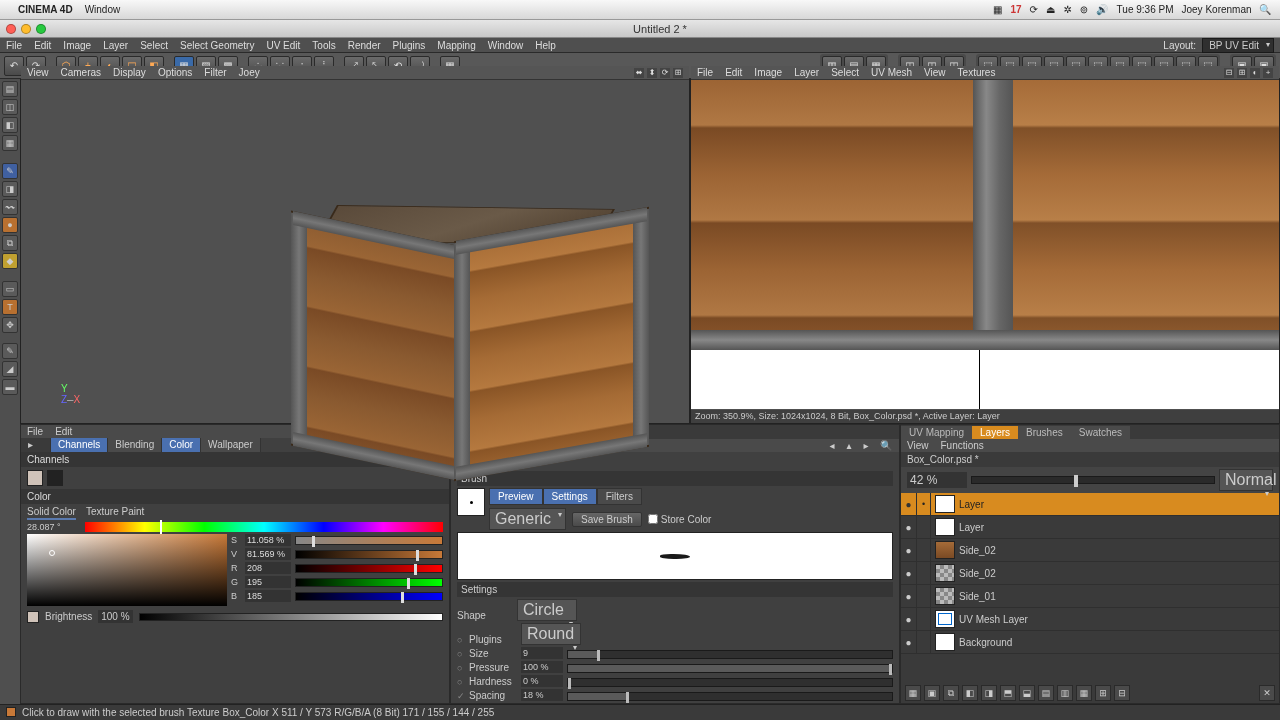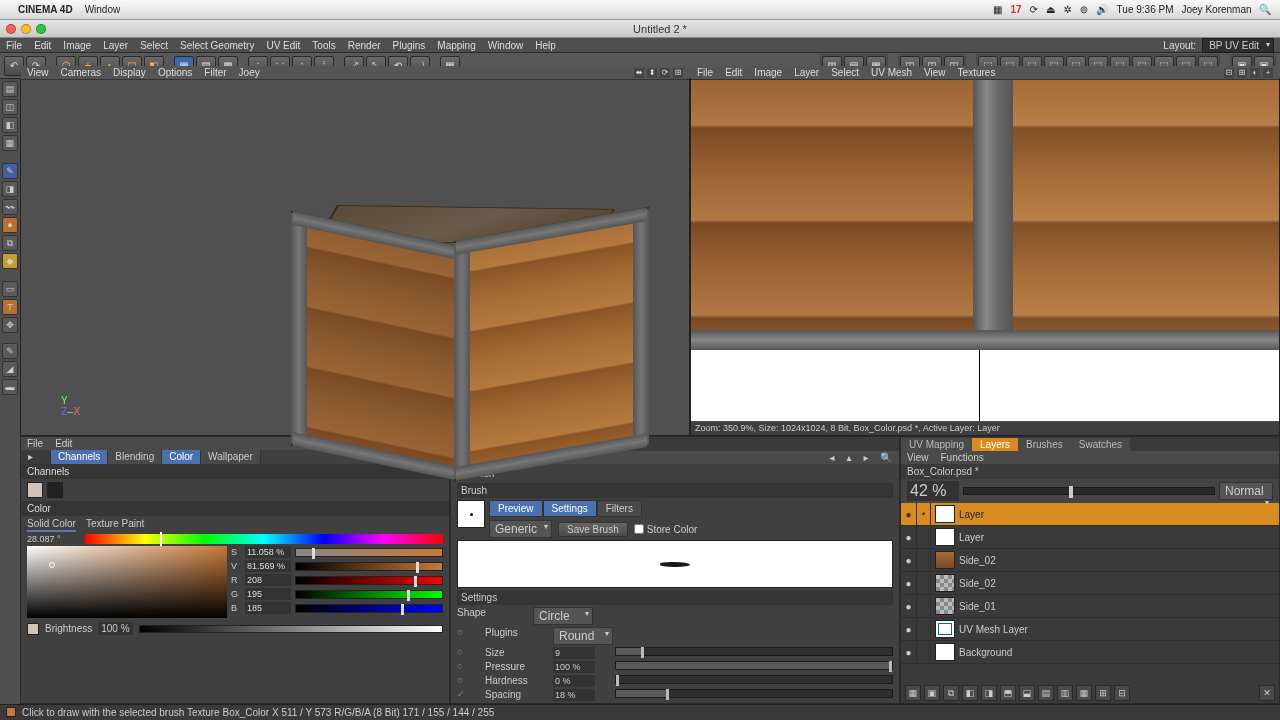--- a/index.html
+++ b/index.html
@@ -135,40 +135,40 @@
 .attr-panel { width: 450px; }
 .attr-body { padding: 2px 6px; display: flex; flex-direction: column; gap: 2px; overflow: hidden; }
 .brush-hdr { background: #353535; padding: 2px 4px; font-size: 10px; }
 .brush-tabs { display: flex; gap: 0; }
 .brush-tabs span { padding: 2px 8px; font-size: 10px; background: #4a4a4a; border: 1px solid #333; }
 .brush-tabs span.active { background: #4a70b0; color: #fff; }
 .brush-preview-row { display: flex; gap: 4px; align-items: flex-start; }
 .brush-swatch { width: 28px; height: 28px; background: #fff; border: 1px solid #222; display: flex; align-items: center; justify-content: center; }
 .brush-swatch .dot { width: 3px; height: 3px; background: #000; border-radius: 50%; }
 .brush-ctrls { display: flex; gap: 6px; align-items: center; }
-.dd { background: #555; border: 1px solid #333; padding: 1px 14px 1px 5px; font-size: 12px; position: relative; }
+.dd { background: #555; border: 1px solid #333; padding: 1px 14px 1px 5px; font-size: 16px; position: relative; }
 .dd::after { content: "▾"; position: absolute; right: 3px; font-size: 8px; }
 .btn { background: linear-gradient(#666,#4a4a4a); border: 1px solid #333; padding: 1px 8px; font-size: 10px; border-radius: 2px; }
 .chk { display: flex; align-items: center; gap: 3px; font-size: 10px; }
 .chk input { width: 10px; height: 10px; }
 .stroke-prev { height: 48px; background: #fff; border: 1px solid #222; display: flex; align-items: center; justify-content: center; }
 .stroke-prev .stroke { width: 30px; height: 5px; background: #1a1a1a; border-radius: 40% 60% 50% 50%; }
-.settings-row { display: flex; align-items: flex-start; gap: 20px; }
+.settings-row { display: flex; align-items: flex-end; gap: 4px; }
 .settings-row label { width: 56px; font-size: 10px; color: #ccc; }
 .settings-row .circle-mark { width: 8px; font-size: 9px; color: #888; }
 .settings-row .val { width: 42px; font-size: 9px; background: #333; padding: 1px 2px; }
 .settings-row .track { flex: 1; height: 9px; background: #2f2f2f; border: 1px solid #1a1a1a; position: relative; }
 .settings-row .track .fill { position: absolute; left: 0; top: 0; bottom: 0; background: #5a5a5a; }
 .settings-row .track .knob { position: absolute; top: -1px; width: 3px; height: 11px; background: #bbb; }
 
 
 .layers-panel { flex: 1; }
 .layer-doc { background: #3a3a3a; padding: 2px 6px; font-size: 10px; }
 .opacity-row { display: flex; align-items: center; gap: 4px; padding: 2px 6px; background: #444; }
-.opacity-row .num { width: 52px; font-size: 16px; background: #333; padding: 1px 3px; }
+.opacity-row .num { width: 60px; font-size: 12px; background: #333; padding: 1px 3px; }
 .opacity-row .track { flex: 1; height: 8px; background: #2a2a2a; border: 1px solid #1a1a1a; position: relative; }
 .opacity-row .track .knob { position: absolute; top: -2px; width: 4px; height: 12px; background: #ccc; left: 42%; }
 .layer-list { flex: 1; background: #3a3a3a; overflow: hidden; }
 .layer-row { display: flex; align-items: center; height: 23px; border-bottom: 1px solid #2f2f2f; }
 .layer-row.sel { background: #d88b1f; color: #222; }
 .layer-row .eye { width: 16px; text-align: center; font-size: 10px; color: #ccc; border-right: 1px solid #2f2f2f; height: 100%; line-height: 23px;}
 .layer-row.sel .eye { color: #333; }
 .layer-row .lock { width: 14px; text-align: center; font-size: 9px; border-right: 1px solid #2f2f2f; height:100%; line-height:23px;}
 .layer-row .thumb { width: 20px; height: 18px; margin: 0 4px; border: 1px solid #222; }
 .layer-row .name { font-size: 10px; }

